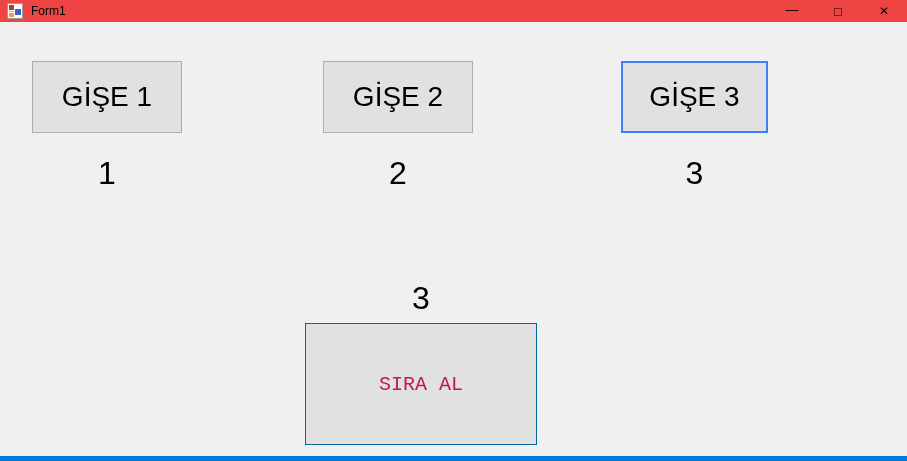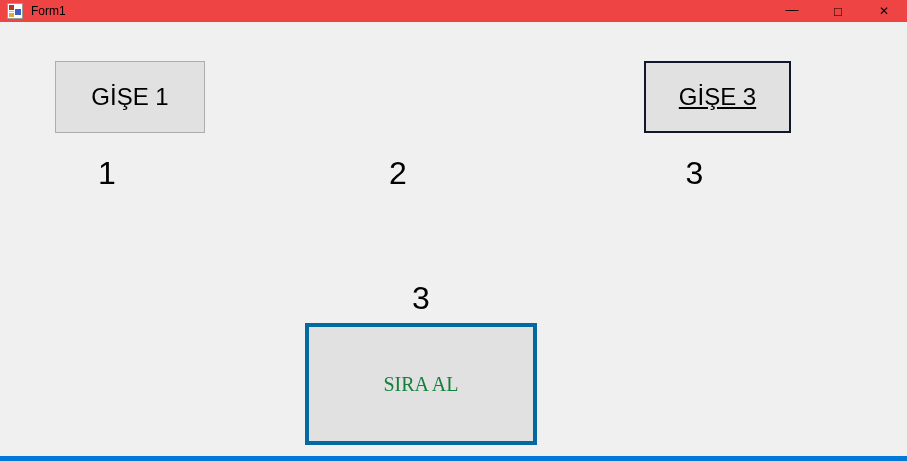--- a/index.html
+++ b/index.html
@@ -50,29 +50,28 @@
   .win-btn.close    { font-size: 12px; }
   
   .client { position: absolute; top: 22px; left: 0; width: 907px; height: 439px; }
   .gise-btn {
     position: absolute;
     background: #e1e1e1;
     border: 1px solid #adadad;
     display: flex;
     align-items: center;
     justify-content: center;
-    font-size: 24px;
+    font-size: 28px;
     font-family: "Liberation Sans", sans-serif;
     color: #000000;
     cursor: default;
-    margin-left: 23px;
   }
   #gise1 { left: 32px;  top: 39px; width: 150px; height: 72px; }
   #gise2 { left: 323px; top: 39px; width: 150px; height: 72px; }
-  #gise3 { left: 621px; top: 39px; width: 147px; height: 72px; border: 2px solid #0f172a; text-decoration: underline; }
+  #gise3 { left: 621px; top: 39px; width: 147px; height: 72px; border: 2px solid #3b82f6; }
   .count-label {
     position: absolute;
     top: 133px;
     font-size: 32px;
     color: #000000;
     text-align: center;
     line-height: 36px;
   }
   #count1 { left: 32px;  width: 150px; }
   #count2 { left: 323px; width: 150px; }
@@ -84,27 +83,27 @@
     font-size: 32px;
     line-height: 36px;
     color: #000000;
     text-align: center;
   }
   #siraAl {
     position: absolute;
     left: 305px; top: 301px;
     width: 232px; height: 122px;
     background: #e1e1e1;
-    border: 4px solid #0369a1;
+    border: 1px solid #0369a1;
     display: flex;
     align-items: center;
     justify-content: center;
     font-size: 20px;
-    font-family: Liberation Serif, serif;
-    color: #15803d;
+    font-family: Liberation Mono, monospace;
+    color: #be185d;
     cursor: default;
   }
   .bottom-accent {
     position: absolute;
     left: 0; bottom: 0;
     width: 100%; height: 5px;
     background: #0078d7;
   }
 </style>
 </head>
@@ -129,20 +128,21 @@
       <span>□</span>
     </button>
     <button class="win-btn close">
       <span>✕</span>
     </button>
   </div>
 
   <div class="client">
 
     <button id="gise1" class="gise-btn">GİŞE 1</button>
+    <button id="gise2" class="gise-btn">GİŞE 2</button>
     <button id="gise3" class="gise-btn">GİŞE 3</button>
 
     <div id="count1" class="count-label">1</div>
     <div id="count2" class="count-label">2</div>
     <div id="count3" class="count-label">3</div>
 
     <div class="queue-number">3</div>
     <button id="siraAl">SIRA AL</button>
 
   </div>

